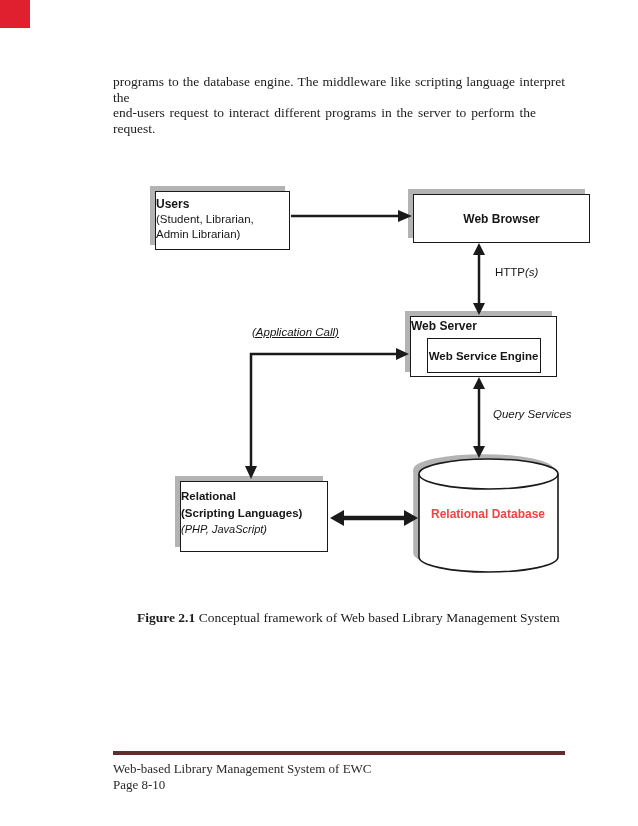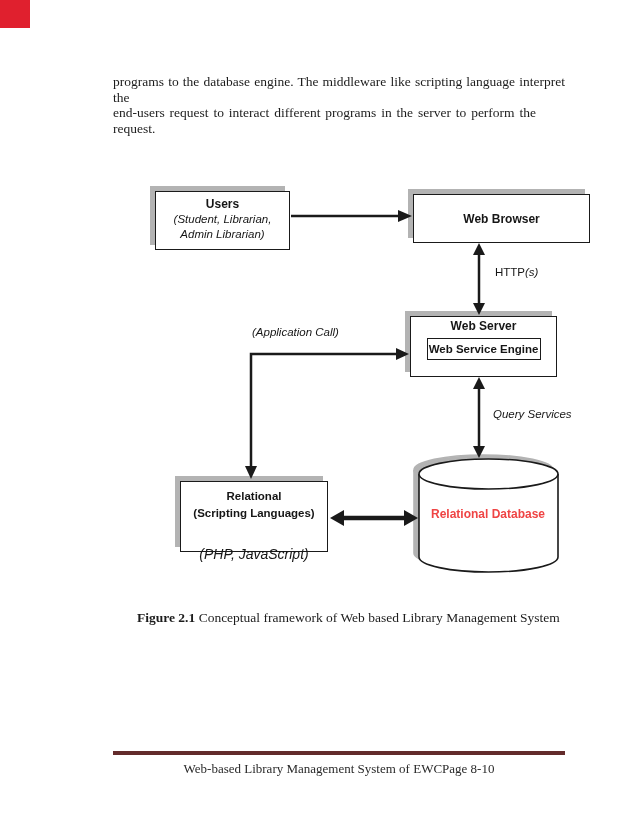--- a/index.html
+++ b/index.html
@@ -22,72 +22,72 @@
   }
   .body-line.l1{top:74px;text-align:justify;text-align-last:justify;}
   .body-line.l2{top:105px;word-spacing:1.5px;}
 
   
   .dbox{
     position:absolute;background:#ffffff;
     border:1.5px solid #1a1a1a;
     box-shadow:-5px -5px 0 0 #b3b3b3;
     font-family:"Liberation Sans", sans-serif;
-    color:#161616;text-align:center;
+    color:#161616;
   }
   .users-box{left:155px;top:191px;width:135px;height:59px;padding-top:4px;}
   .users-box .t{font-weight:bold;font-size:12px;line-height:16px;}
-  .users-box .s{font-style:italic;font-size:11.5px;line-height:15px;}
+  .users-box .s{font-size:11.5px;line-height:15px;}
   .browser-box{left:413px;top:194px;width:177px;height:49px;display:flex;align-items:center;justify-content:center;}
   .browser-box .t{font-weight:bold;font-size:12px;}
   .server-box{left:410px;top:316px;width:147px;height:61px;}
   .server-box .t{font-weight:bold;font-size:12px;line-height:18px;}
   .engine-box{
-    margin:3px auto 0 auto;width:114px;height:22px;
+    margin:3px auto 0 auto;width:114px;height:35px;
     border:1.5px solid #1a1a1a;background:#fff;
     display:flex;align-items:center;justify-content:center;
     font-weight:bold;font-size:11.5px;
   }
   .middleware-box{left:180px;top:481px;width:148px;height:71px;padding-top:6px;}
   .middleware-box .t{font-weight:bold;font-size:11.5px;line-height:17px;}
   .middleware-box .b{font-weight:bold;font-size:11.5px;line-height:16px;}
-  .middleware-box .s{font-style:italic;font-size:14px;line-height:16px;margin-top:25px;}
+  .middleware-box .s{font-style:italic;font-size:11px;line-height:16px;}
 
   .cyl-svg{position:absolute;left:412px;top:453px;}
   .db-label{
     position:absolute;left:412px;top:507px;width:152px;
     text-align:center;font-family:"Liberation Sans", sans-serif;
     font-weight:bold;font-size:12px;color:#ef4444;
   }
 
   .edge-label{
     position:absolute;font-family:"Liberation Sans", sans-serif;
     font-size:11.5px;color:#161616;white-space:nowrap;
   }
   .lbl-http{left:495px;top:266px;}
   .lbl-http .it{font-style:italic;}
-  .lbl-appcall{left:252px;top:326px;font-style:italic;}
+  .lbl-appcall{left:252px;top:326px;font-style:italic;text-decoration:underline;}
   .lbl-query{left:493px;top:408px;font-style:italic;}
 
   .arrow-layer{position:absolute;left:0;top:0;pointer-events:none;}
 
   .figure-caption{
     position:absolute;left:137px;top:610px;width:460px;
     font-size:13.5px;color:#1c1c1c;
   }
   .figure-caption .cap-label{font-weight:bold;}
 
   .footer-rule{
     position:absolute;left:113px;top:751px;width:452px;height:2px;
     border-top:3px solid #632b2b;border-bottom:1px solid #632b2b;
   }
   .footer-row{
     position:absolute;left:113px;top:761px;width:452px;
     display:flex;justify-content:center;
-    font-size:13px;color:#2a2a2a;
+    font-size:13px;color:#2a2a2a;flex-direction:column;
   }
 </style>
 </head>
 <body>
 
 <div class="page">
 
   <div class="corner-marker"></div>
 
   <div>

